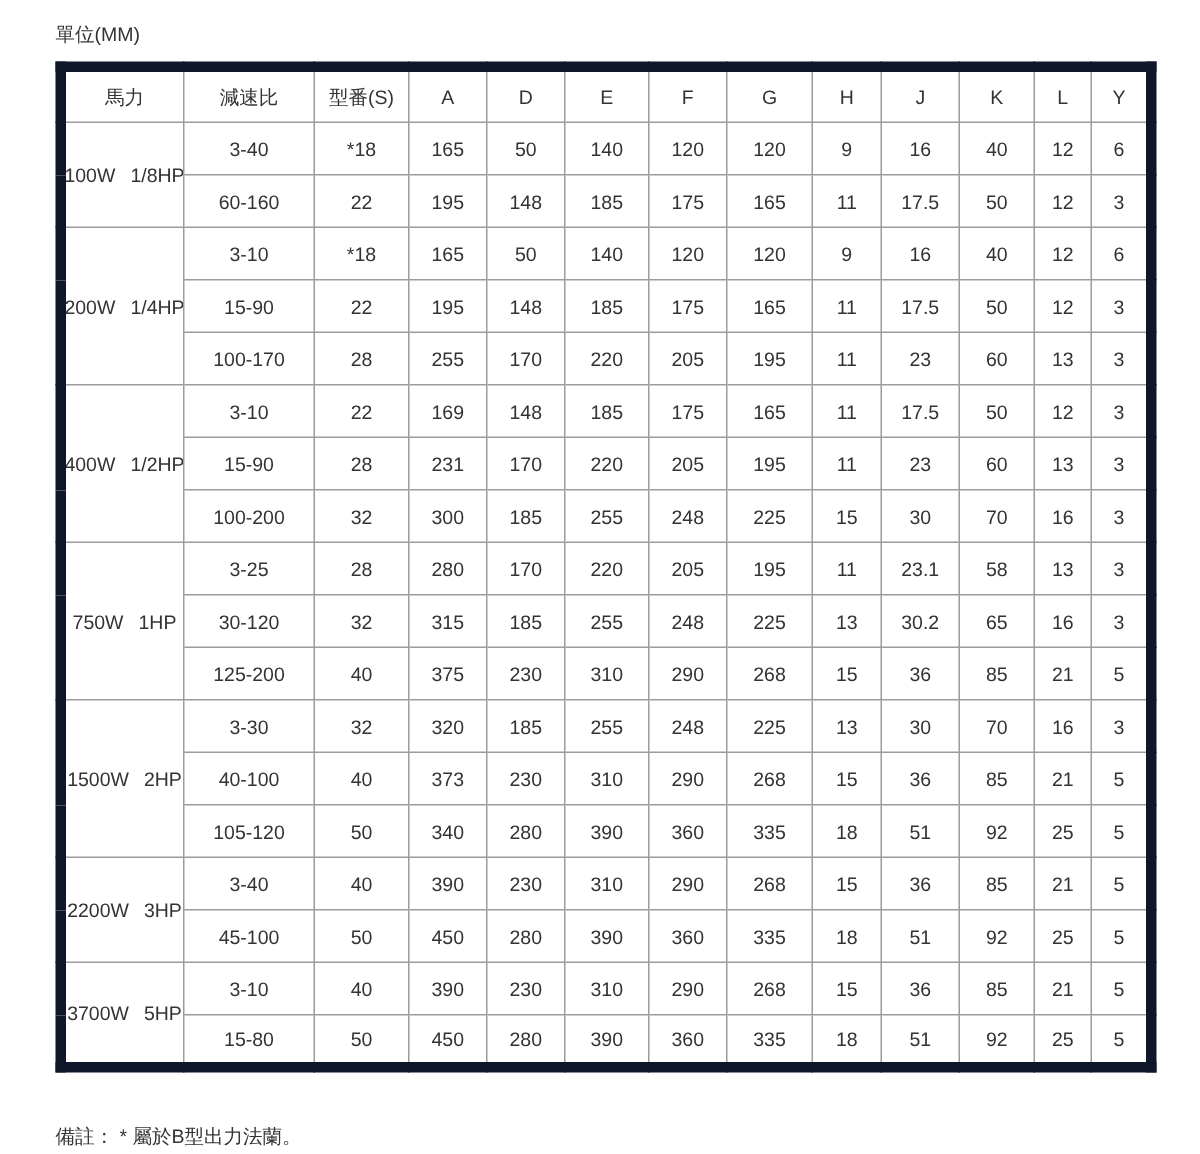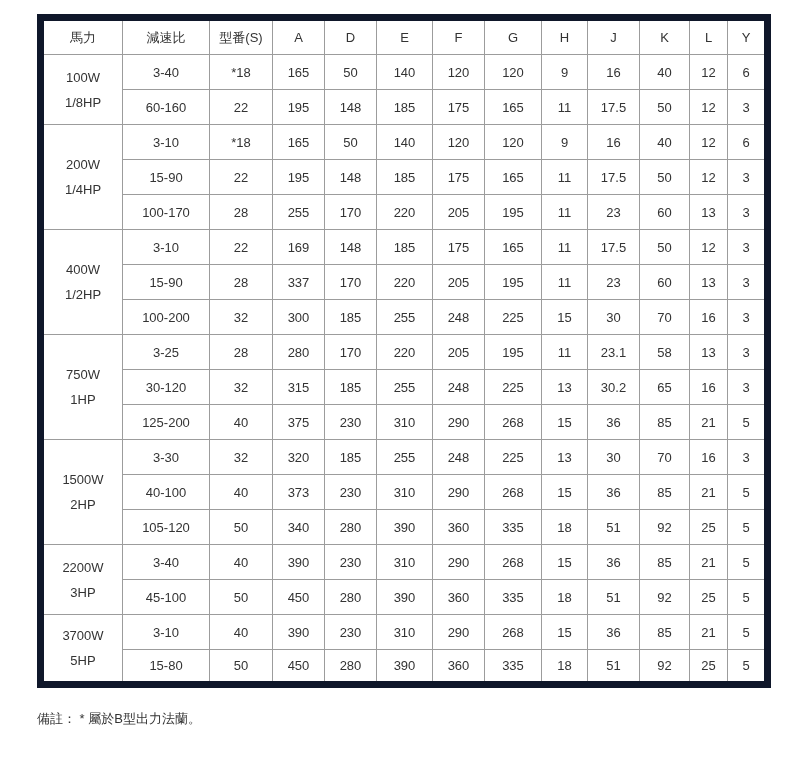--- a/index.html
+++ b/index.html
@@ -36,21 +36,21 @@
     text-align: center;
     vertical-align: middle;
     padding: 0;
     overflow: hidden;
     white-space: nowrap;
   }
   table.spec-table thead th { height: 37px; }
   table.spec-table tbody td { height: 35px; }
   td.power-cell .power-lines {
     display: flex;
-    flex-direction: column;
+    flex-direction: row;
     align-items: center;
     justify-content: center;
     gap: 10px;
     height: 100%;
   }
   
   col.c-power  { width: 82px; }
   col.c-ratio  { width: 87px; }
   col.c-model  { width: 63px; }
   col.c-a      { width: 52px; }
@@ -59,28 +59,29 @@
   col.c-f      { width: 52px; }
   col.c-g      { width: 57px; }
   col.c-h      { width: 46px; }
   col.c-j      { width: 52px; }
   col.c-k      { width: 50px; }
   col.c-l      { width: 38px; }
   col.c-y      { width: 40px; }
   .note {
     font-size: 13px;
     color: #333333;
-    margin-top: 22px;
+    margin-top: 34px;
   }
 </style>
 </head>
 <body>
 
 <div class="page">
 
+  <div class="unit-label">單位(MM)</div>
 
   <table class="spec-table">
     <colgroup>
       <col class="c-power">
         <col class="c-ratio">
         <col class="c-model">
       <col class="c-a">
         <col class="c-d">
         <col class="c-e">
         <col class="c-f">
@@ -207,21 +208,21 @@
           <td>165</td>
           <td>11</td>
           <td>17.5</td>
           <td>50</td>
           <td>12</td>
           <td>3</td>
         </tr>
         <tr>
           <td>15-90</td>
           <td>28</td>
-          <td>337</td>
+          <td>231</td>
           <td>170</td>
           <td>220</td>
           <td>205</td>
           <td>195</td>
           <td>11</td>
           <td>23</td>
           <td>60</td>
           <td>13</td>
           <td>3</td>
         </tr>

